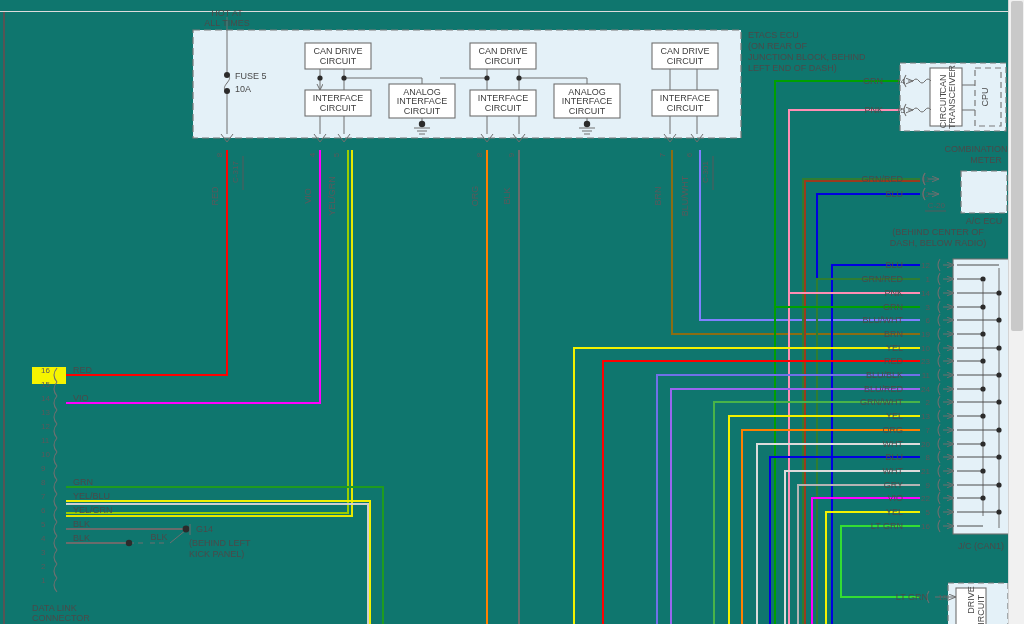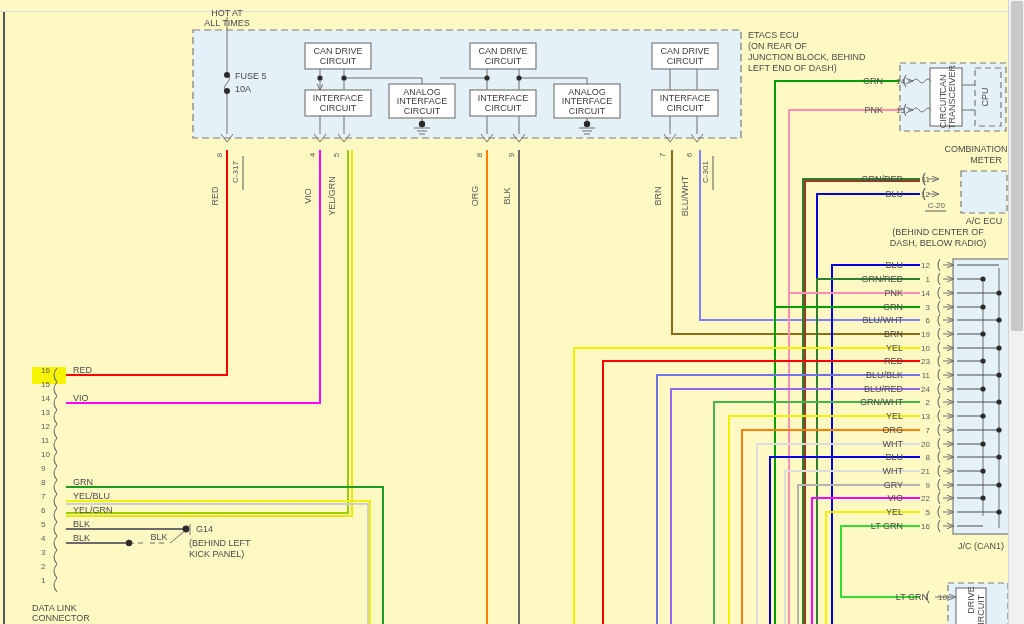--- a/index.html
+++ b/index.html
@@ -1,18 +1,18 @@
 <!DOCTYPE html>
 <html><head>
 <meta charset="utf-8">
 <style>
   html,body{margin:0;padding:0;background:#fff;}
   body{width:1024px;height:624px;overflow:hidden;
        font-family:"Liberation Sans","DejaVu Sans",sans-serif;}
-  #stage{position:relative;width:1024px;height:624px;background:#fef9c3;}
+  #stage{position:relative;width:1024px;height:624px;background:#0f766e;}
   svg#diagram{position:absolute;left:0;top:0;width:1024px;height:624px;}
   text{font-family:"Liberation Sans","DejaVu Sans",sans-serif;fill:#4a4a4a;}
   .lbl{font-size:9px;}
   .boxtxt{font-size:9px;fill:#3d3d3d;}
   .pin{font-size:8px;fill:#59595b;}
   .cap{font-size:9px;fill:#4a4a4a;}
   .wirelbl{font-size:9px;fill:#59595b;}
   .rt{text-anchor:end;}
   .mid{text-anchor:middle;}
   .ecu-fill{fill:#e4f1f8;stroke:#7a7a7a;stroke-width:1.2;stroke-dasharray:7 4;}

